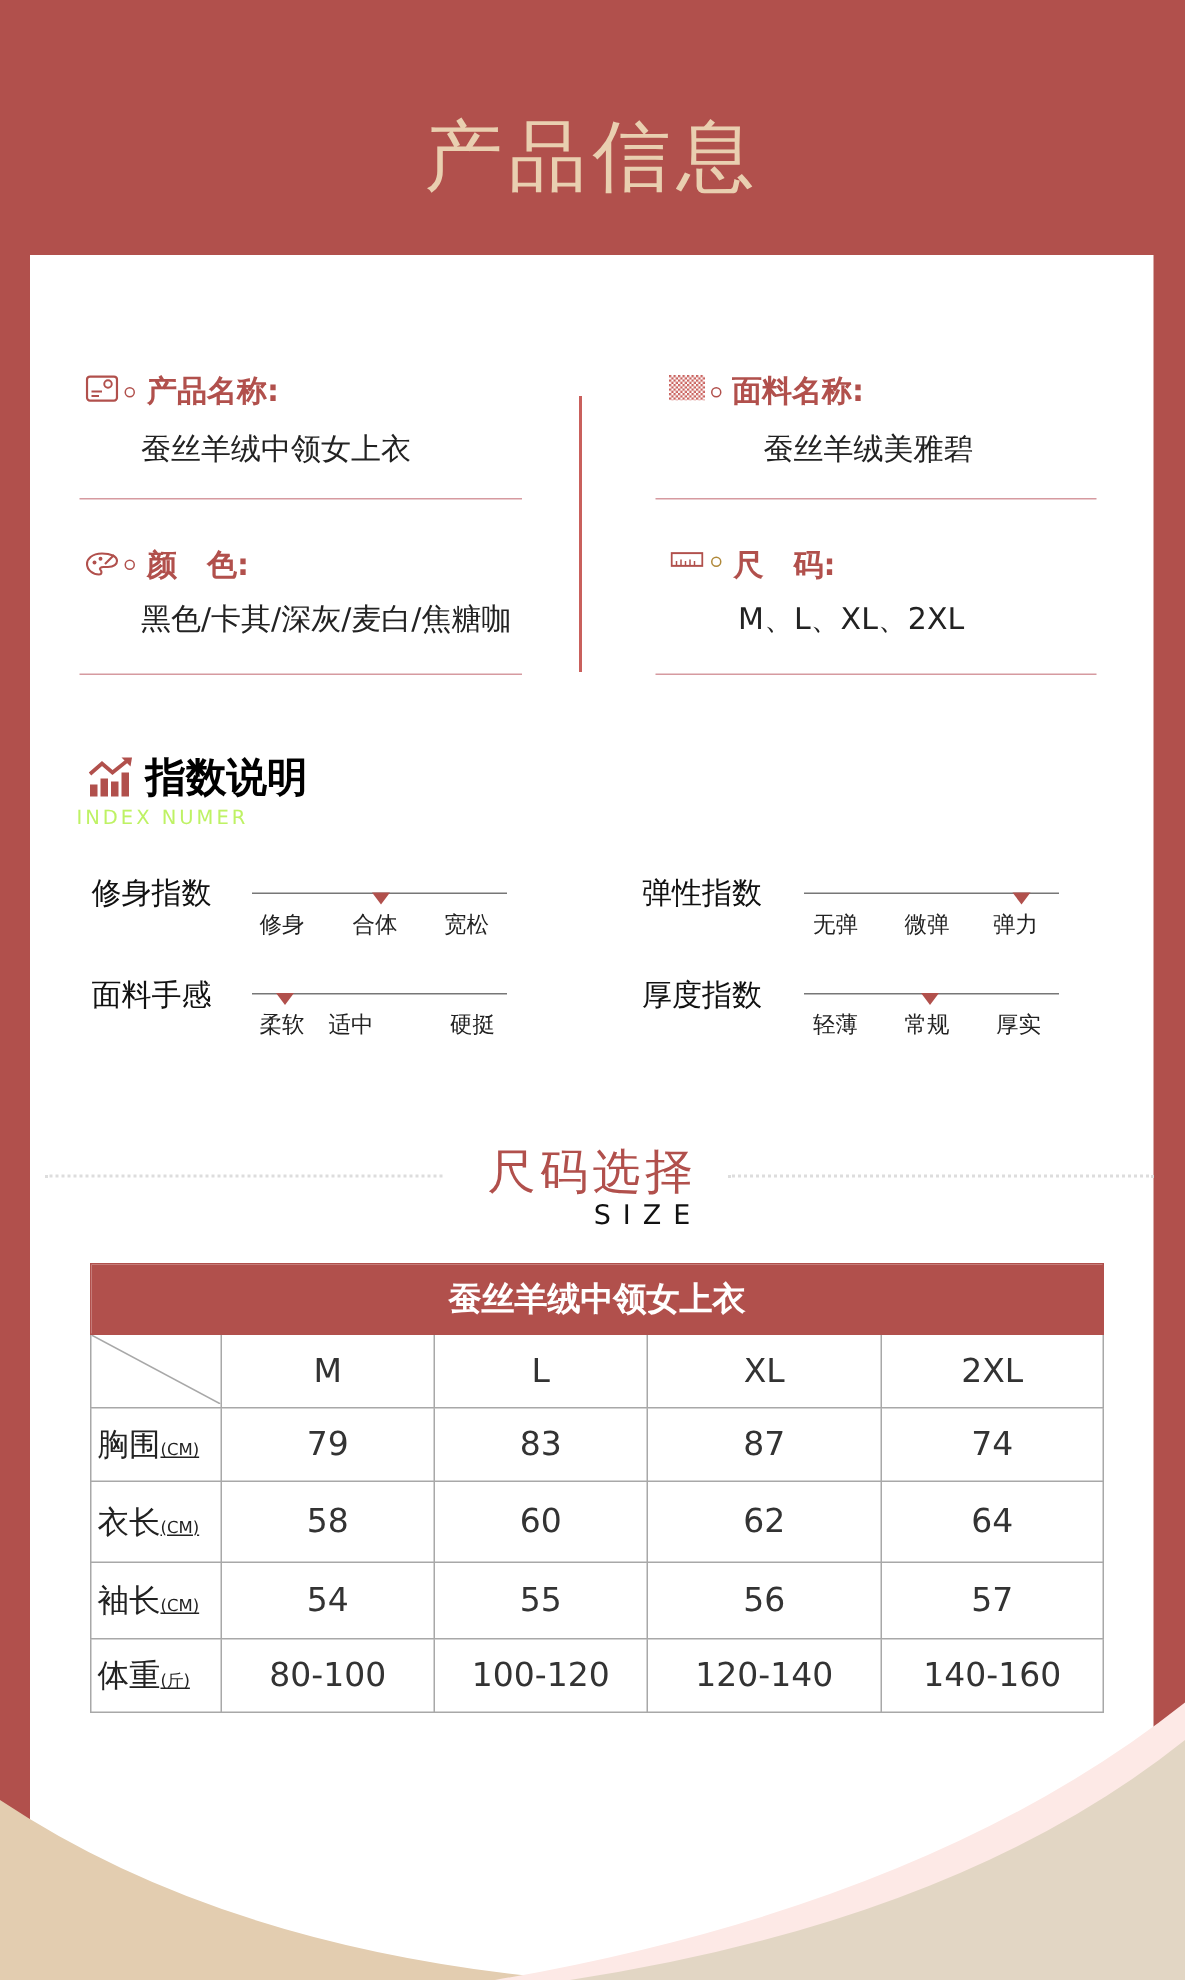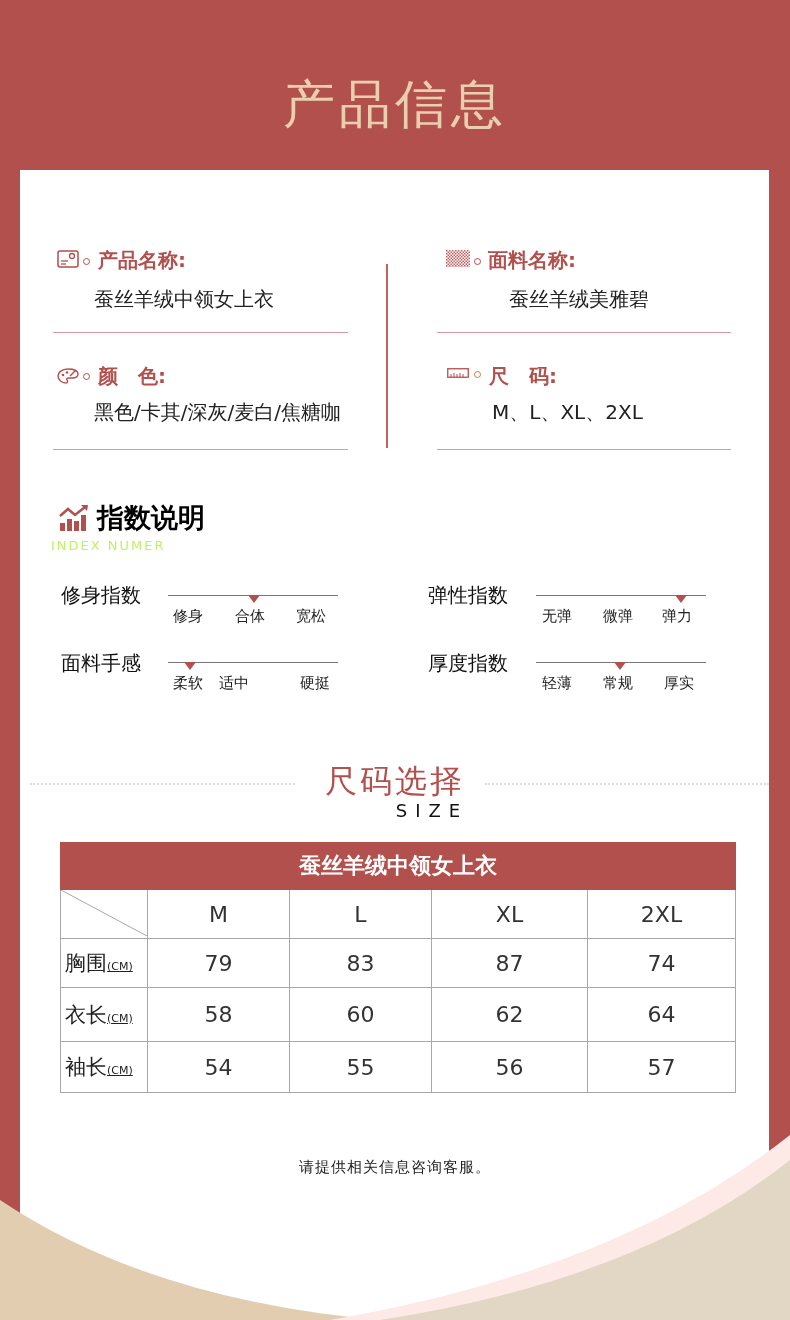--- a/index.html
+++ b/index.html
@@ -176,18 +176,24 @@
     <td>62</td>
     <td>64</td>
   </tr>
   <tr style="height:51px">
     <td class="rowhead"><span>袖长</span><small>(CM)</small></td>
     <td>54</td>
     <td>55</td>
     <td>56</td>
     <td>57</td>
   </tr>
+  <tr style="height:48px">
+    <td class="rowhead"><span>体重</span><small>(斤)</small></td>
+    <td>80-100</td>
+    <td>100-120</td>
+    <td>120-140</td>
+    <td>140-160</td>
+  </tr>
 </tbody>
   </table>
 
 <div class="ps-note">
-  <div>请提供相关信息咨询客服。</div>
 </div>
 
 </body></html>

